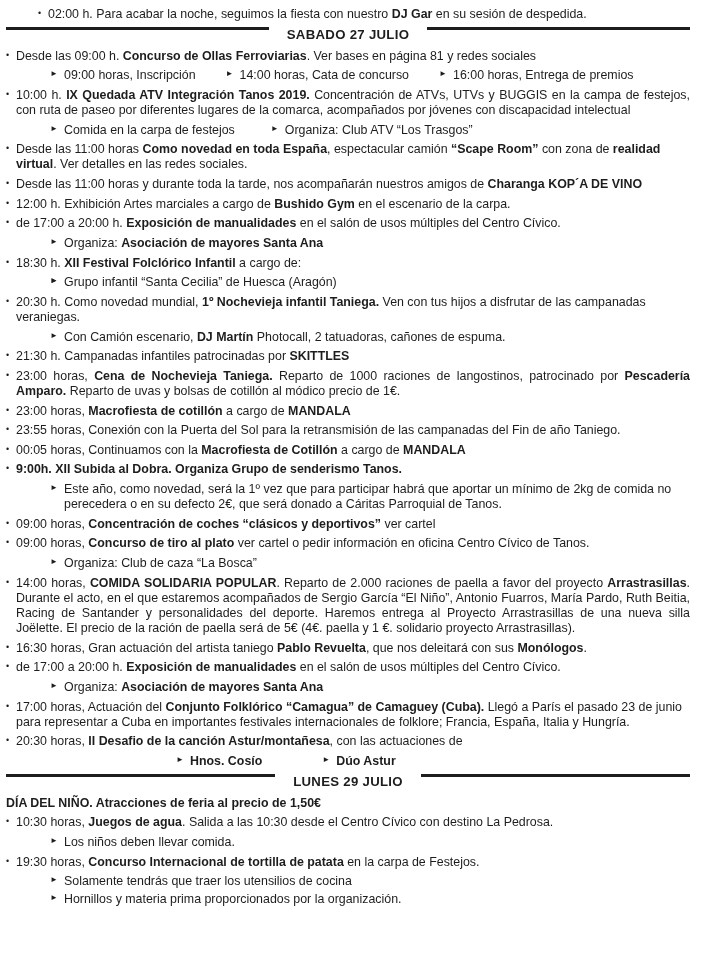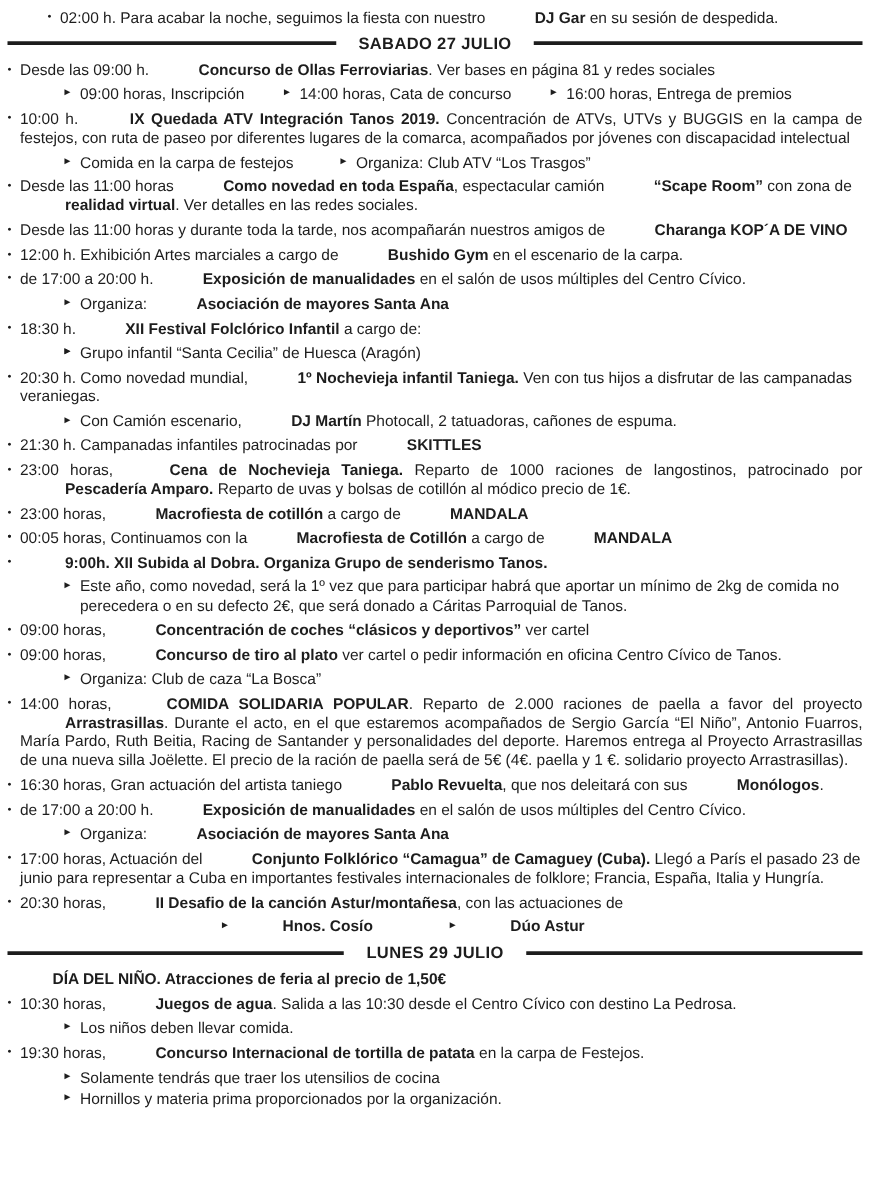--- a/index.html
+++ b/index.html
@@ -6,21 +6,21 @@
   body {
     width: 704px; height: 960px;
     background: #ffffff;
     color: #1d1d1d;
     font-family: "Liberation Sans", sans-serif;
     font-size: 12.4px;
     line-height: 1.22;
     overflow: hidden;
   }
   .doc { padding: 7px 14px 0 6px; }
-  .b { font-weight: bold; margin-left: 36px; }
+  .b { font-weight: bold; }
   .item { margin: 0 0 4.5px 0; position: relative; }
   .item.tight { margin-top: -2px; }
   .bullet { padding-left: 10px; }
   .bullet > .marker {
     position: absolute; left: 0; top: 2px;
     font-size: 9px; line-height: 1;
   }
   .justify { text-align: justify; }
   .arrow { padding-left: 58px; }
   .arrow > .marker {
@@ -28,21 +28,21 @@
     font-size: 8px; line-height: 1;
   }
   .arrow-row { display: flex; padding-left: 44px; }
   .arrow-row .cell { position: relative; padding-left: 14px; white-space: nowrap; }
   .arrow-row .cell .marker {
     position: absolute; left: 0; top: 2px;
     font-size: 8px; line-height: 1;
   }
   .center-line { }
   .sec-header {
-    display: flex; align-items: center;
+    display: flex; align-items: flex-start;
     margin: 4px 0 6px 0;
   }
   .sec-title {
     font-weight: bold;
     font-size: 13.2px;
     letter-spacing: 0.3px;
     padding: 0 18px;
     white-space: nowrap;
   }
   .rule { flex: 1; height: 3px; background: #1d1d1d; }
@@ -76,21 +76,21 @@
     <div class="item bullet"><span class="marker">•</span><span>de 17:00 a 20:00 h. </span><span class="b">Exposición  de manualidades</span><span> en el salón de usos múltiples del Centro Cívico.</span></div>
     <div class="item arrow"><span class="marker">►</span><span>Organiza: </span><span class="b">Asociación de mayores Santa Ana</span></div>
     <div class="item bullet"><span class="marker">•</span><span>18:30 h. </span><span class="b">XII Festival Folclórico Infantil</span><span> a cargo de:</span></div>
     <div class="item arrow"><span class="marker">►</span></div>
     <div class="item arrow"><span class="marker">►</span><span>Grupo infantil “Santa Cecilia” de Huesca (Aragón)</span></div>
     <div class="item bullet"><span class="marker">•</span><span>20:30 h. Como novedad mundial, </span><span class="b">1º Nochevieja infantil Taniega.</span><span> Ven con tus hijos a disfrutar de las campanadas veraniegas.</span></div>
     <div class="item arrow"><span class="marker">►</span><span>Con Camión escenario, </span><span class="b">DJ Martín</span><span> Photocall, 2 tatuadoras, cañones de espuma.</span></div>
     <div class="item bullet"><span class="marker">•</span><span>21:30 h. Campanadas infantiles patrocinadas por </span><span class="b">SKITTLES</span></div>
     <div class="item bullet justify"><span class="marker">•</span><span>23:00 horas, </span><span class="b">Cena de Nochevieja Taniega.</span><span> Reparto de 1000 raciones de langostinos, patrocinado por </span><span class="b">Pescadería Amparo.</span><span> Reparto de uvas y bolsas de cotillón al módico precio de 1€.</span></div>
     <div class="item bullet"><span class="marker">•</span><span>23:00 horas, </span><span class="b">Macrofiesta de cotillón</span><span> a cargo de </span><span class="b">MANDALA</span></div>
-    <div class="item bullet"><span class="marker">•</span></div>
+    <div class="item bullet"><span class="marker">•</span><span>23:55 horas, Conexión con la Puerta del Sol para la retransmisión de las campanadas del Fin de año Taniego.</span></div>
     <div class="item bullet"><span class="marker">•</span><span>00:05 horas, Continuamos con la </span><span class="b">Macrofiesta de Cotillón</span><span> a cargo de </span><span class="b">MANDALA</span></div>
     <div class="item bullet"><span class="marker">•</span><span class="b">9:00h. XII Subida al Dobra. Organiza Grupo de senderismo Tanos.</span></div>
     <div class="item arrow"><span class="marker">►</span><span>Este año, como novedad, será la 1º vez que para participar habrá que aportar un mínimo de 2kg de comida no perecedera o en su defecto 2€, que será donado a Cáritas Parroquial de Tanos.</span></div>
     <div class="item bullet"><span class="marker">•</span><span>09:00 horas, </span><span class="b">Concentración de coches “clásicos y deportivos”</span><span> ver cartel</span></div>
     <div class="item bullet"><span class="marker">•</span><span>09:00 horas, </span><span class="b">Concurso de tiro al plato</span><span> ver cartel o pedir información en oficina Centro Cívico de Tanos.</span></div>
     <div class="item arrow"><span class="marker">►</span><span>Organiza: Club de caza “La Bosca”</span></div>
     <div class="item bullet justify"><span class="marker">•</span><span>14:00 horas, </span><span class="b">COMIDA SOLIDARIA POPULAR</span><span>. Reparto de 2.000 raciones de paella a favor del proyecto </span><span class="b">Arrastrasillas</span><span>. Durante el acto, en el que estaremos acompañados de Sergio García “El Niño”, Antonio Fuarros, María Pardo, Ruth Beitia, Racing de Santander y personalidades del deporte. Haremos entrega al Proyecto Arrastrasillas de una nueva silla Joëlette. El precio de la ración de paella será de 5€ (4€. paella y 1 €. solidario proyecto Arrastrasillas).</span></div>
     <div class="item bullet"><span class="marker">•</span><span>16:30 horas, Gran actuación  del artista taniego </span><span class="b">Pablo Revuelta</span><span>, que nos deleitará con sus </span><span class="b">Monólogos</span><span>.</span></div>
     <div class="item bullet"><span class="marker">•</span><span>de 17:00 a 20:00 h. </span><span class="b">Exposición  de manualidades</span><span> en el salón de usos múltiples del Centro Cívico.</span></div>
     <div class="item arrow"><span class="marker">►</span><span>Organiza: </span><span class="b">Asociación de mayores Santa Ana</span></div>

